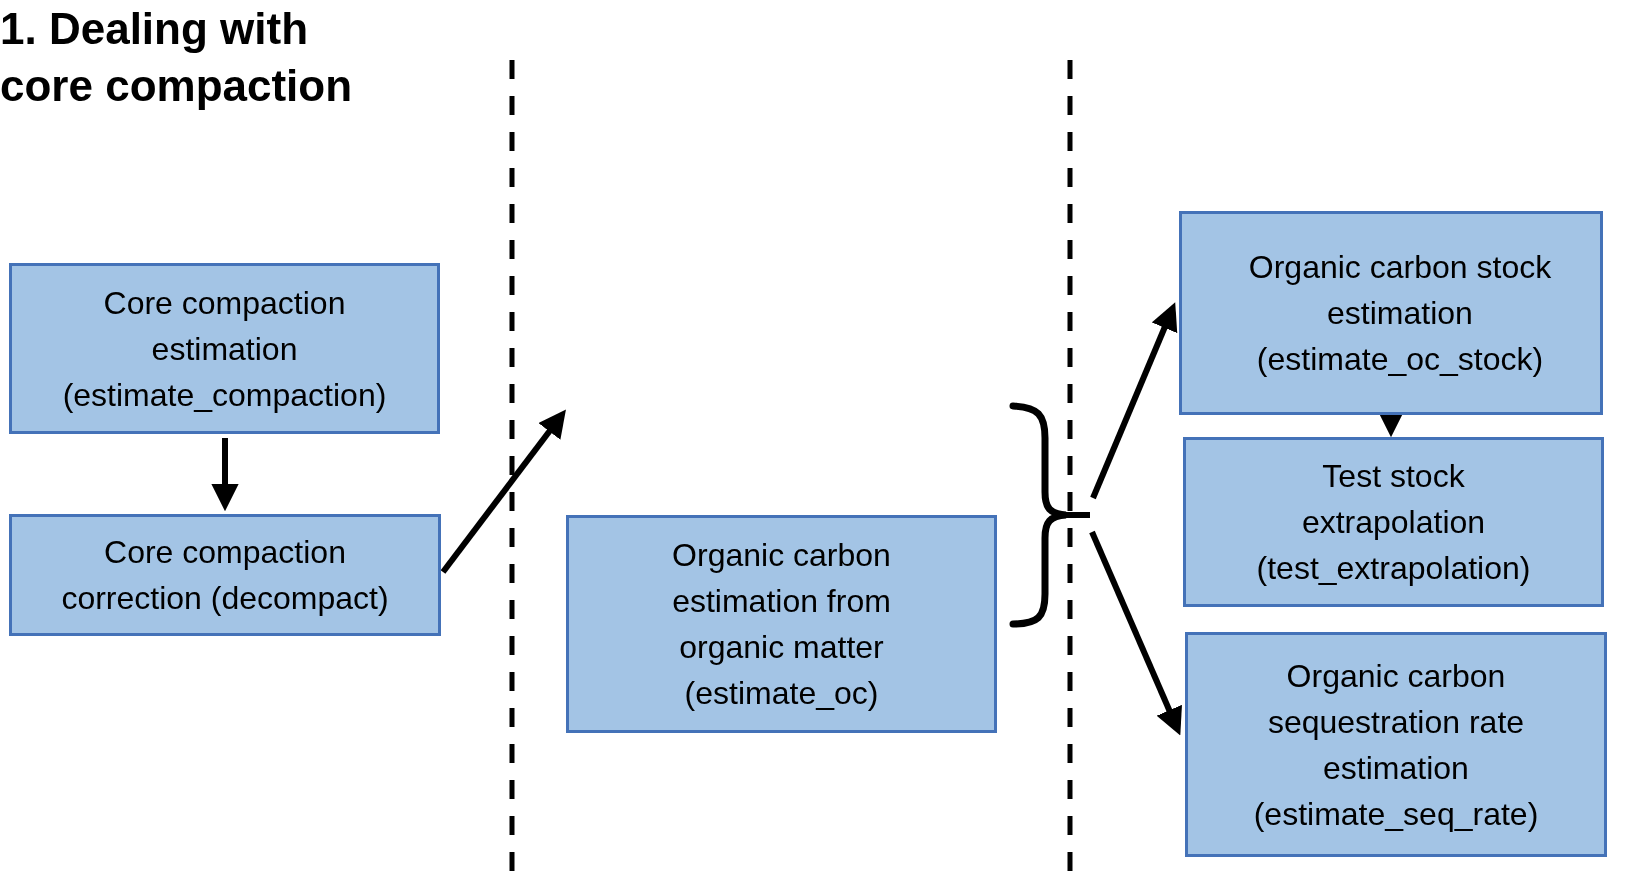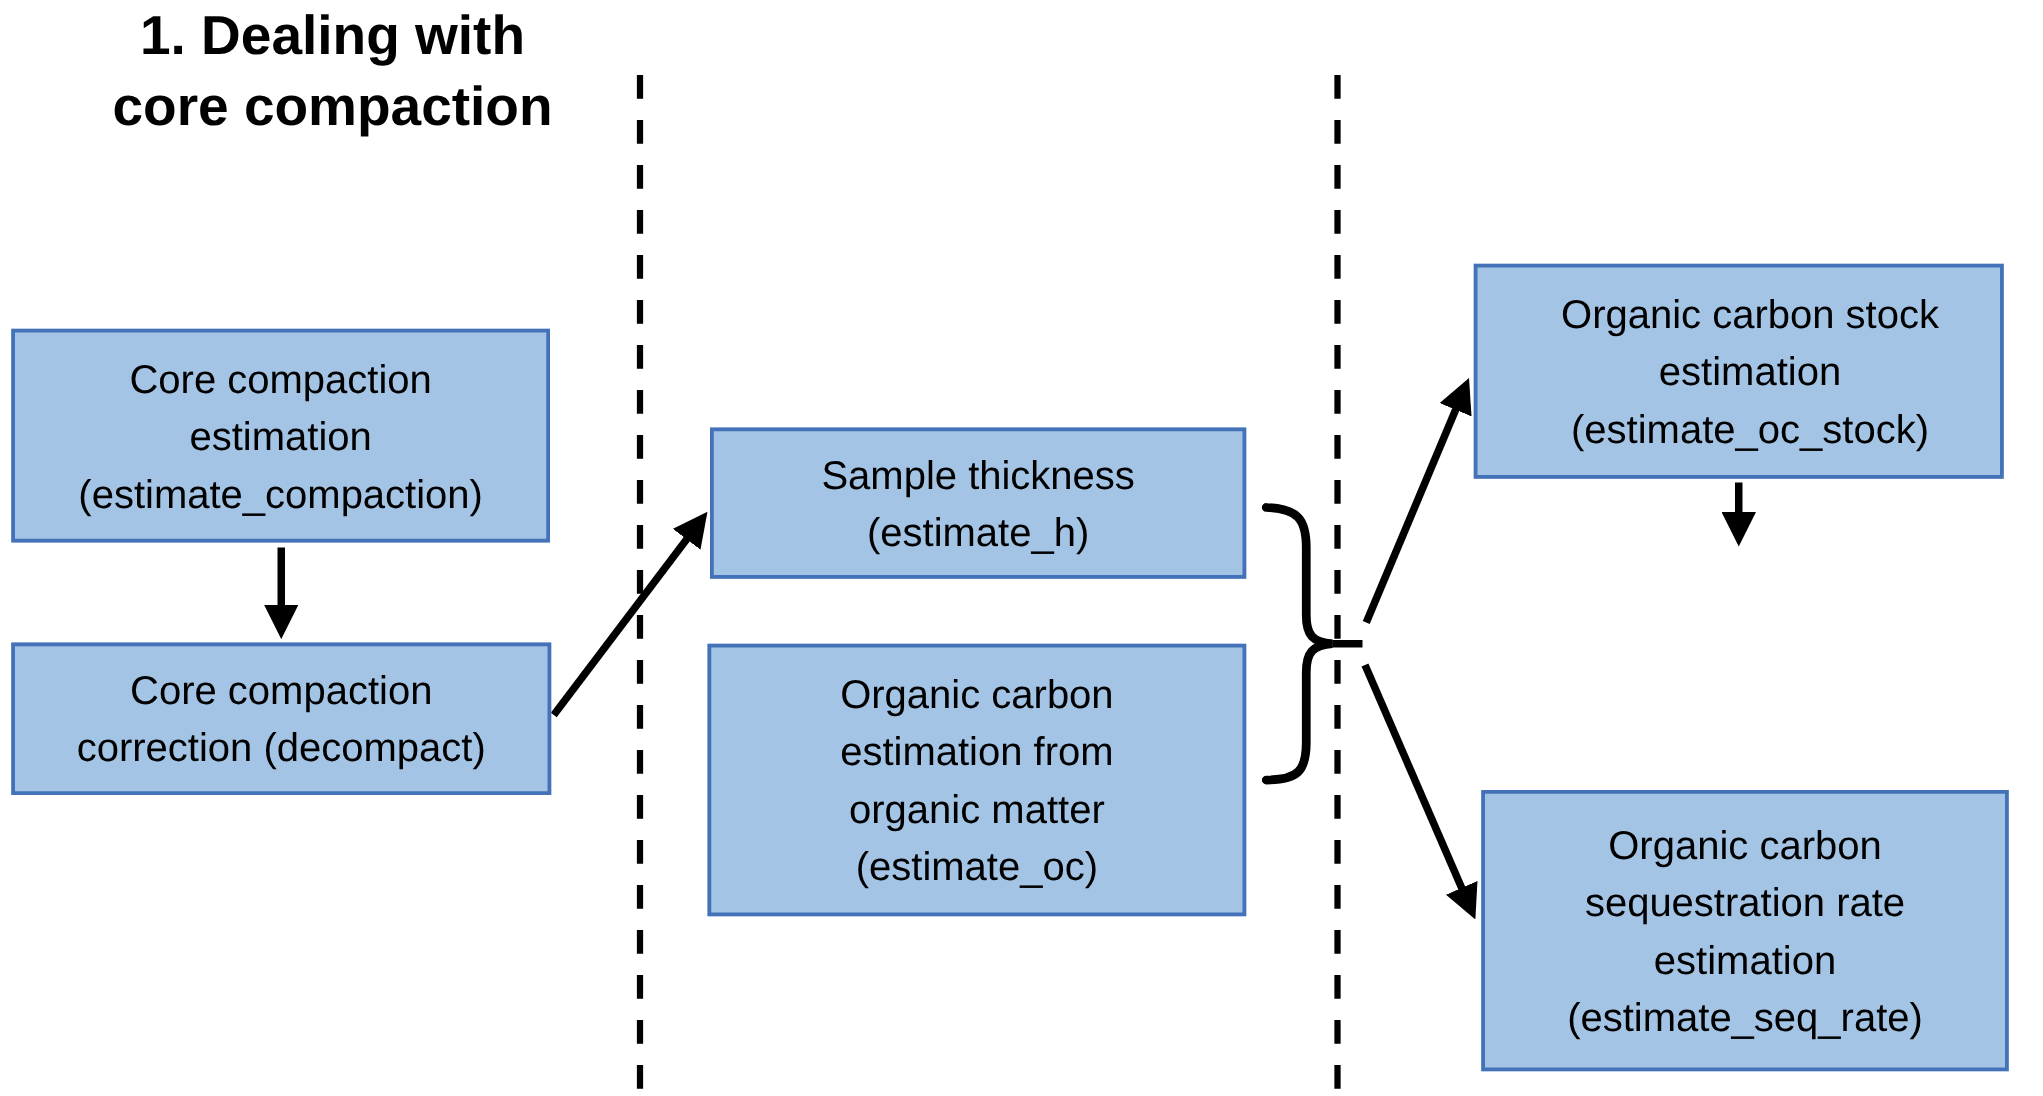--- a/index.html
+++ b/index.html
@@ -12,27 +12,25 @@
   }
   .connectors{
     position:absolute;left:0;top:0;width:1634px;height:877px;
   }
   .connectors .stroke{
     stroke:var(--connector,#000);
     fill:none;
   }
   .hdr{
     position:absolute;
-    text-align:center;
     font-weight:700;
     font-size:44px;
     line-height:57px;
     white-space:pre-line;
     letter-spacing:0;
-    margin-left:41px;
   }
   .node{
     position:absolute;
     background:var(--box-fill,#A3C4E5);
     border:3px solid var(--box-border,#4472B8);
     box-sizing:border-box;
     display:flex;
     align-items:center;
     justify-content:center;
     text-align:center;
@@ -74,31 +72,32 @@
 
 
 
   <div class="node" style="left:9px;top:263px;width:431px;height:171px;">Core compaction
 estimation
 (estimate_compaction)</div>
 
   <div class="node" style="left:9px;top:514px;width:432px;height:122px;">Core compaction
 correction (decompact)</div>
 
-  <div class="node" style="left:568px;top:342px;width:429px;height:121px;">Sample thickness
-(estimate_h)</div>
 
   <div class="node" style="left:566px;top:515px;width:431px;height:218px;">Organic carbon
 estimation from
 organic matter
 (estimate_oc)</div>
 
-  <div class="node" style="left:1179px;top:211px;width:424px;height:172px;padding-left:18px;">Organic carbon stock
+  <div class="node" style="left:1179px;top:211px;width:424px;height:204px;padding-left:18px;">Organic carbon stock
 estimation
 (estimate_oc_stock)</div>
 
+  <div class="node" style="left:1183px;top:437px;width:421px;height:170px;">Test stock
+extrapolation
+(test_extrapolation)</div>
 
   <div class="node" style="left:1185px;top:632px;width:422px;height:225px;">Organic carbon
 sequestration rate
 estimation
 (estimate_seq_rate)</div>
 
 </div>
 
 </body></html>

